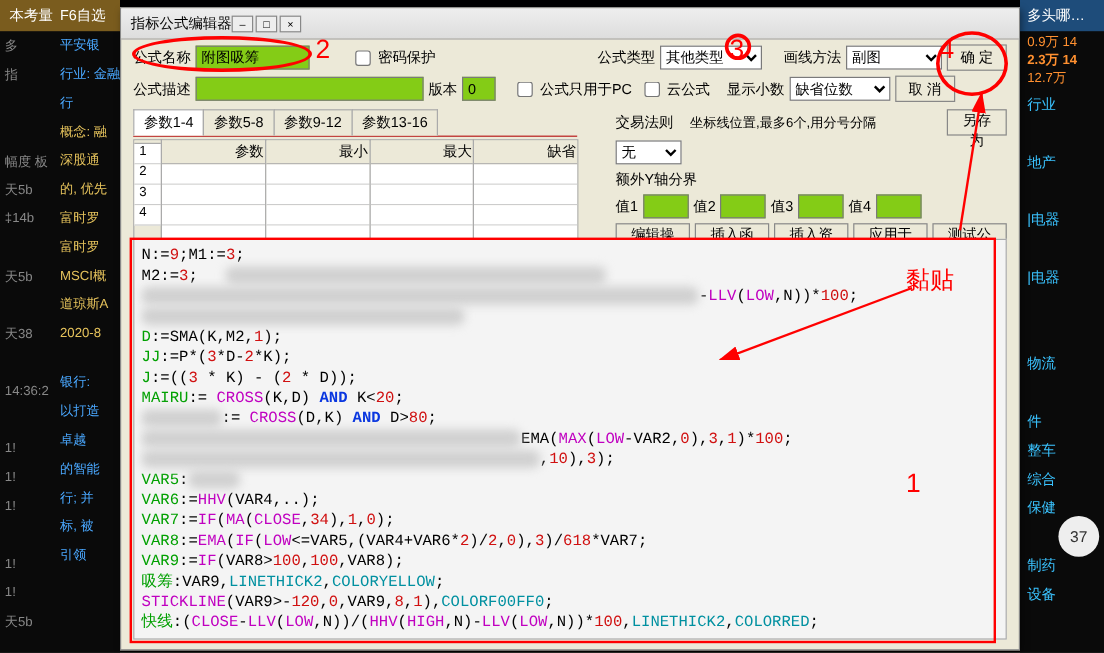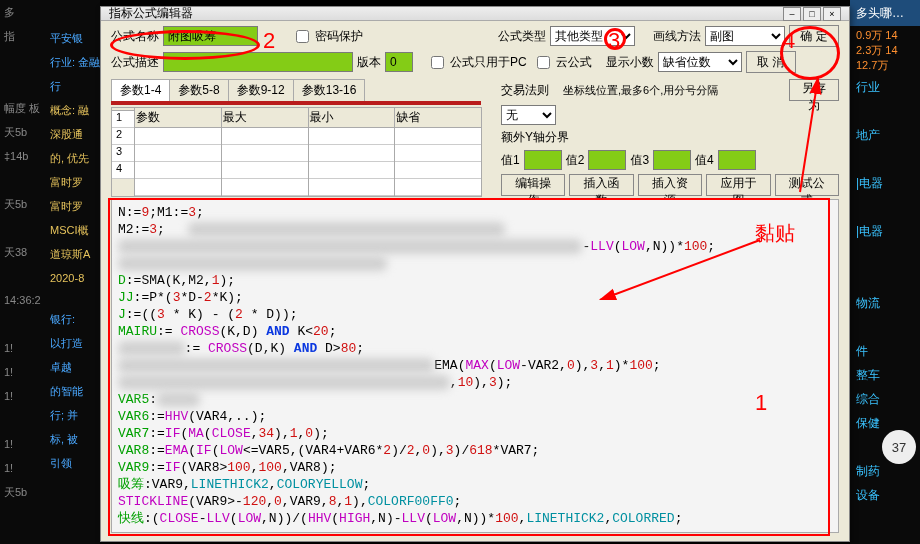--- a/index.html
+++ b/index.html
@@ -8,39 +8,39 @@
   .bg-left { position: absolute; left: 0; top: 0; width: 100px; height: 544px; background: #0a0a0a; color: #888; }
   .bg-left-top { height: 26px; background: #7a5c1e; color: #fff; display: flex; align-items: center; padding: 0 8px; gap: 6px; }
   .bg-left-row { height: 24px; display: flex; align-items: center; padding: 0 4px; font-size: 11px; color: #aaa; justify-content: flex-start; gap:8px;}
   .bg-left-row .num { color: #888; }
   
   .bg-right { position: absolute; right: 0; top: 0; width: 70px; height: 544px; background: #0a0a0a; }
   .bg-right-top { height: 26px; background: #1e4c7a; color: #fff; display: flex; align-items: center; padding: 0 6px; }
   .bg-right-row { height: 24px; display: flex; align-items: center; padding: 0 6px; font-size: 12px; color: #3ac3ff; justify-content: flex-start;}
   
   .dialog { position: absolute; left: 100px; top: 6px; width: 750px; height: 536px; background: #ece9d8; border: 1px solid #888; box-shadow: 2px 2px 6px rgba(0,0,0,0.4); }
-  .dlg-title { height: 14px; background: linear-gradient(#eee,#ddd); border-bottom: 1px solid #aaa; display: flex; align-items: center; padding: 0 8px; font-size: 12px; justify-content: space-between; gap: 48px;}
+  .dlg-title { height: 26px; background: linear-gradient(#eee,#ddd); border-bottom: 1px solid #aaa; display: flex; align-items: center; padding: 0 8px; font-size: 12px; }
   .dlg-title .wincontrols { display:flex; gap:2px;}
   .dlg-title .winbtn { width:18px; height:14px; border:1px solid #888; background:#eee; font-size:9px; display:flex; align-items:center; justify-content:center;}
   
   .form-area { padding: 4px 10px 6px 10px; font-size: 12px; }
   .fr { display: flex; align-items: center; margin-bottom: 4px; gap: 4px; flex-wrap: nowrap; }
   .lbl { white-space: nowrap; }
   .inp { border: 1px solid #7a7a7a; background: #84cc16; height: 20px; padding: 0 4px; font-size: 12px; }
   .sel { border: 1px solid #7a7a7a; background: #fff; height: 20px; font-size: 12px; }
   .btn { border: 1px solid #888; background: #ece9d8; height: 22px; padding: 0 8px; font-size: 12px; cursor: pointer; }
   .chk { margin-right: 2px; }
   
-  .tabbar { display:flex; border-bottom:4px solid #b91c1c; margin-top:2px;}
+  .tabbar { display:flex; border-bottom:1px solid #b91c1c; margin-top:2px;}
   .tab { padding:2px 8px; border:1px solid #aaa; border-bottom:none; background:#ece9d8; font-size:12px; margin-right:-1px; cursor:pointer;}
   .tab.active { background:#fff; }
   
   .param-table { display:flex; margin-top:2px;}
   .param-table .col { flex:1; border:1px solid #aaa; margin-right:-1px;}
-  .param-table .hd { background:#ece9d8; text-align:left; font-size:12px; border-bottom:1px solid #aaa; padding:1px;}
+  .param-table .hd { background:#ece9d8; text-align:right; font-size:12px; border-bottom:1px solid #aaa; padding:1px;}
   .param-table .cells { display:flex; flex-direction:column;}
   .param-table .cell { height:17px; border-bottom:1px solid #ccc; font-size:11px; padding:0 4px; background:#fff;}
   .param-table .col:first-child .hd { background:#ece9d8;}
   
   .code-area { position:absolute; left:10px; top:192px; right:10px; bottom:8px; background:#f4f4f4; border:1px solid #aaa; overflow:auto; padding:4px 6px; font-family:"Consolas","Courier New",monospace; font-size:13px; line-height:17px; white-space:pre;}
   .code-area .t-blue { color:#0a37e0; font-weight:bold;}
   .code-area .t-green { color:#00a000; }
   .code-area .t-red { color:#d01010; }
   .code-area .t-teal { color:#0090a0; }
   .code-area .t-fuchsia { color:#c000c0; }
@@ -50,20 +50,24 @@
   
   .anno-ellipse { position:absolute; border:3px solid #ff0000; border-radius:50%; pointer-events:none; }
   .anno-rect { position:absolute; border:2px solid #ff0000; pointer-events:none; }
   .anno-text { position:absolute; color:#ff0000; font-size:22px; font-family:Arial; pointer-events:none; }
   .anno-arrow { position:absolute; pointer-events:none;}
 </style>
 </head>
 <body>
 
 <div class="bg-left">
+  <div class="bg-left-top">
+    <span>本考量</span>
+    <span>F6自选</span>
+  </div>
   <div id="bg-left-rows">
       <div class="bg-left-row">
         <span class="num">多</span>
       </div>
       <div class="bg-left-row">
         <span class="num">指</span>
       </div>
       <div class="bg-left-row">
         <span class="num"></span>
       </div>
@@ -144,21 +148,21 @@
     <div style="color: rgb(74, 168, 255);">标, 被</div>
     <div style="color: rgb(74, 168, 255);">引领</div>
   </div>
 
 <div class="bg-right">
   <div class="bg-right-top">
       <span>多头哪…</span>
     </div>
   <div id="bg-right-stats" style="padding:2px 6px; color:#ff9030; font-size:11px; line-height:15px;">
       <div style="color: rgb(255, 144, 48);">0.9万  14</div>
-      <div style="color: rgb(255, 144, 48);">2.3万  14</div>
+      <div style="color: rgb(255, 144, 48); font-weight: bold;">2.3万  14</div>
       <div style="color: rgb(255, 144, 48);">12.7万 </div>
     </div>
   <div id="bg-right-rows">
       <div class="bg-right-row">行业</div>
       <div class="bg-right-row"> </div>
       <div class="bg-right-row">地产</div>
       <div class="bg-right-row"> </div>
       <div class="bg-right-row">|电器</div>
       <div class="bg-right-row"> </div>
       <div class="bg-right-row">|电器</div>
@@ -241,49 +245,49 @@
             <div class="col">
               <div class="hd">参数</div>
               <div class="cells">
                 <div class="cell"></div>
                 <div class="cell"></div>
                 <div class="cell"></div>
                 <div class="cell"></div>
               </div>
             </div>
             <div class="col">
+              <div class="hd">最小</div>
+              <div class="cells">
+                <div class="cell"></div>
+                <div class="cell"></div>
+                <div class="cell"></div>
+                <div class="cell"></div>
+              </div>
+            </div>
+            <div class="col">
               <div class="hd">最大</div>
-              <div class="cells">
-                <div class="cell"></div>
-                <div class="cell"></div>
-                <div class="cell"></div>
-                <div class="cell"></div>
-              </div>
-            </div>
-            <div class="col">
-              <div class="hd">最小</div>
               <div class="cells">
                 <div class="cell"></div>
                 <div class="cell"></div>
                 <div class="cell"></div>
                 <div class="cell"></div>
               </div>
             </div>
             <div class="col">
               <div class="hd">缺省</div>
               <div class="cells">
                 <div class="cell"></div>
                 <div class="cell"></div>
                 <div class="cell"></div>
                 <div class="cell"></div>
               </div>
             </div>
           </div>
       </div>
-      <div style="flex:1; padding-left:20px;">
+      <div style="flex:1; padding-left:32px;">
         <div class="fr" style="margin-top:2px;">
           <span class="lbl">交易法则</span>
           <span style="width:6px"></span>
           <span class="lbl" style="font-size:11px;">坐标线位置,最多6个,用分号分隔</span>
           <span style="flex:1"></span>
           <button class="btn" style="width:50px">另存为</button>
         </div>
         <div class="fr">
           <select class="sel" style="width:55px"><option>无</option></select>
         </div>

